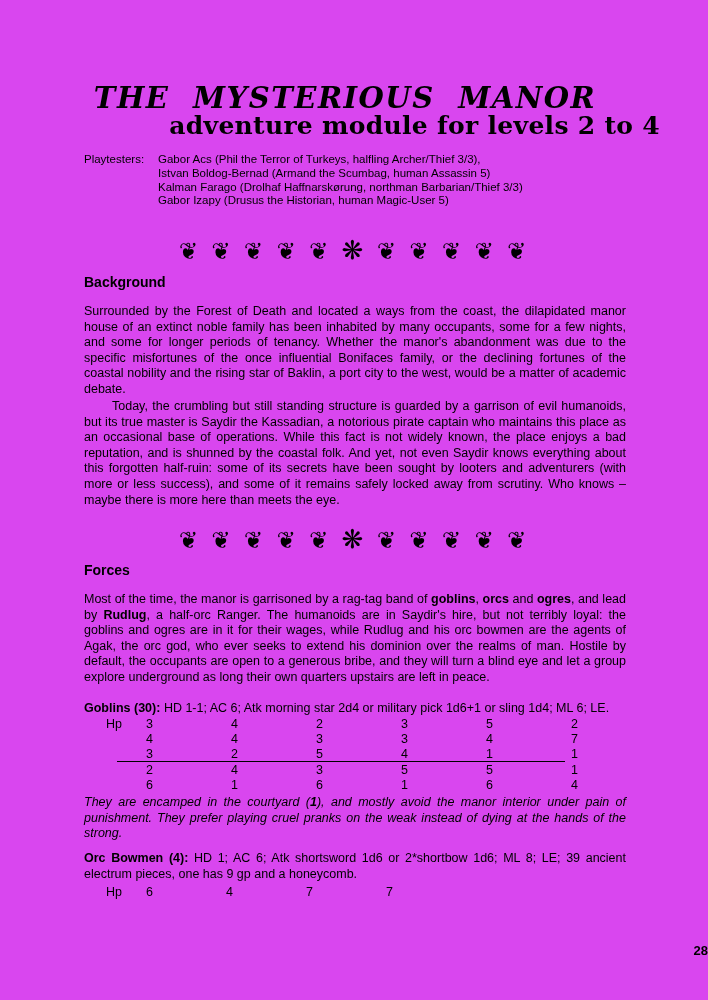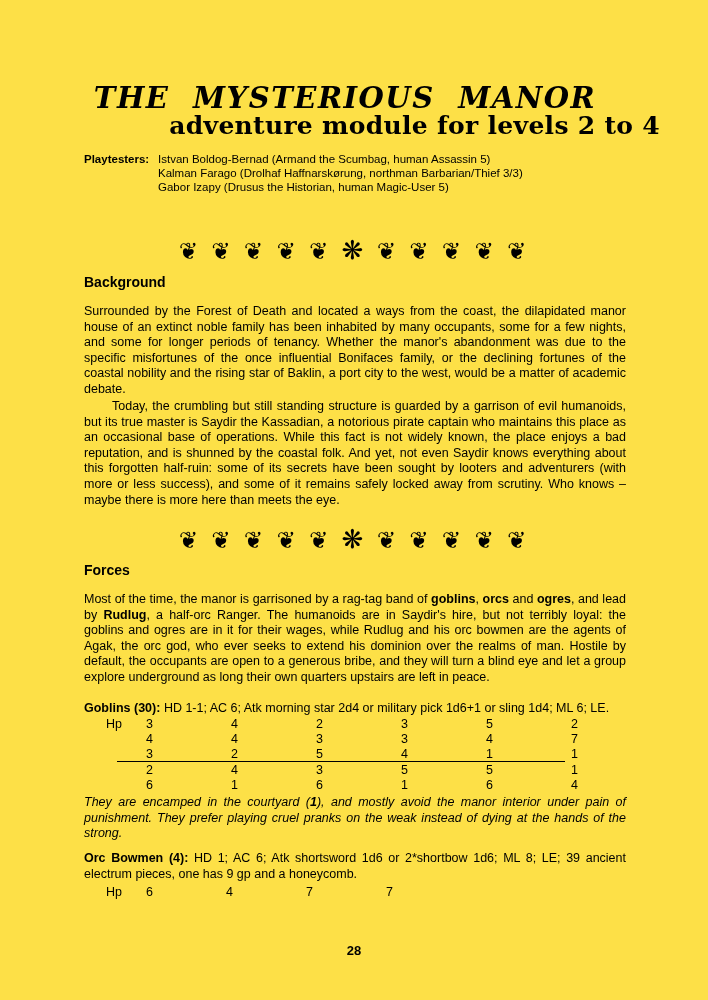--- a/index.html
+++ b/index.html
@@ -1,38 +1,38 @@
 <!DOCTYPE html>
 <html><head>
 <meta charset="utf-8">
 <style>
   * { margin:0; padding:0; box-sizing:border-box; }
   html,body { background:#e8e8e8; }
   .page {
     position:relative; width:708px; height:1000px; margin:0 auto;
-    background:#fde047; color:#000;
+    background:#d946ef; color:#000;
     font-family:"Liberation Sans", sans-serif;
     overflow:hidden;
   }
   .abs { position:absolute; }
 
   .title {
     top:84px; left:0; width:690px; text-align:center;
     font-family:"DejaVu Serif", serif; font-style:italic; font-weight:bold;
     font-size:29px; line-height:1; letter-spacing:1.5px; word-spacing:12px;
   }
   .subtitle {
     top:113px; left:0; width:660px; text-align:right;
     font-family:"DejaVu Serif", serif; font-weight:bold;
     font-size:25px; line-height:1; letter-spacing:0.3px;
   }
 
   .playtesters { top:153px; left:84px; width:542px; display:flex;
     font-size:11.5px; line-height:13.8px; }
-  .pt-label { width:74px; font-weight:bold; flex:none; }
+  .pt-label { width:74px; font-weight:normal; flex:none; }
   .pt-entries { flex:1; }
 
   .ornament-row {
     left:0; width:708px; text-align:center;
     font-family:"DejaVu Sans", sans-serif;
     font-size:23px; line-height:30px; letter-spacing:3px;
   }
   .ornament-row .snow { font-size:26px; }
   .orn-1 { top:235px; }
   .orn-2 { top:524px; }
@@ -58,34 +58,35 @@
   .hp-row { display:flex; height:15.4px; line-height:15.4px; position:relative; }
   .hp-label { width:40px; flex:none;margin-left:22px; }
   .hp-cell { width:85px; flex:none; }
   .hp-cell-sm { width:80px; flex:none; }
   .rule { position:absolute; left:33px; top:13.6px; width:448px; height:0;
           border-top:1.5px solid #000; }
 
   .note { font-style:italic; text-align:justify; margin-top:2px; }
   .orc-hp { margin-top:3px; }
 
-  .page-number { top:943px; left:0; width:708px; text-align:center;
+  .page-number { top:943px; left:0; width:708px; text-align:right;
     font-size:13px; font-weight:bold; }
 </style>
 </head>
 <body>
 
 <div class="page">
 
   <div class="abs title">THE MYSTERIOUS MANOR</div>
   <div class="abs subtitle">adventure module for levels 2 to 4</div>
 
   <div class="abs playtesters">
     <div class="pt-label">Playtesters:</div>
     <div class="pt-entries">
+      <div>Gabor Acs (Phil the Terror of Turkeys, halfling Archer/Thief 3/3),</div>
       <div>Istvan Boldog-Bernad (Armand the Scumbag, human Assassin 5)</div>
       <div>Kalman Farago (Drolhaf Haffnarskørung, northman Barbarian/Thief 3/3)</div>
       <div>Gabor Izapy (Drusus the Historian, human Magic-User 5)</div>
     </div>
   </div>
 
   <div class="abs ornament-row orn-1"><span>❦ ❦ ❦ ❦ ❦</span> <span class="snow">❋</span> <span>❦ ❦ ❦ ❦ ❦</span></div>
 
   <div class="abs section-heading h-background">Background</div>
   <div class="abs body-text p-bg1">Surrounded by the Forest of Death and located a ways from the coast, the dilapidated manor house of an extinct noble family has been inhabited by many occupants, some for a few nights, and some for longer periods of tenancy. Whether the manor's abandonment was due to the specific misfortunes of the once influential Bonifaces family, or the declining fortunes of the coastal nobility and the rising star of Baklin, a port city to the west, would be a matter of academic debate.</div>

